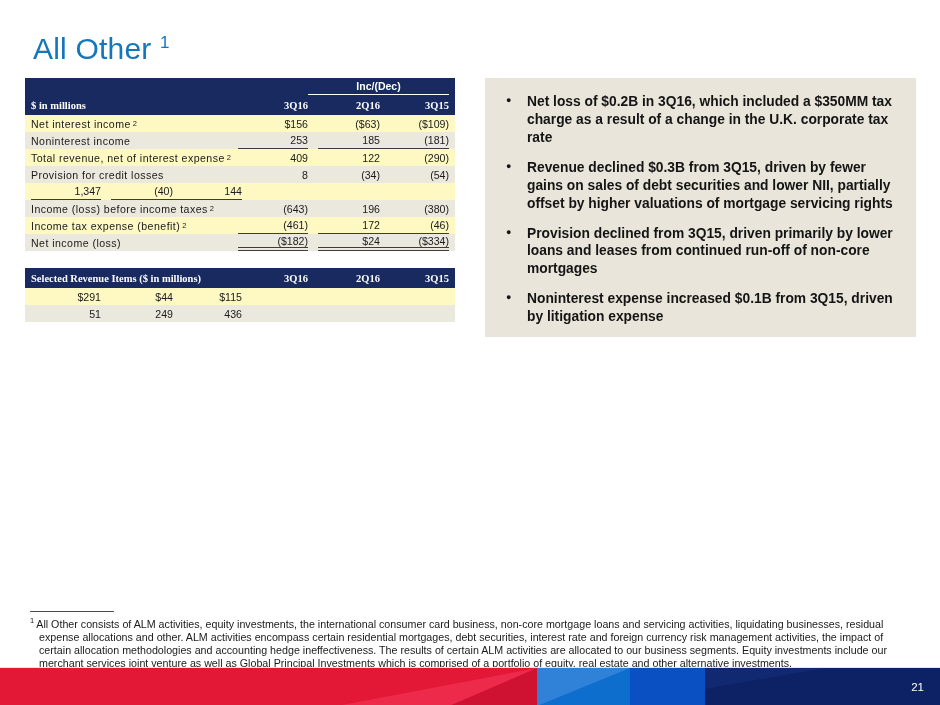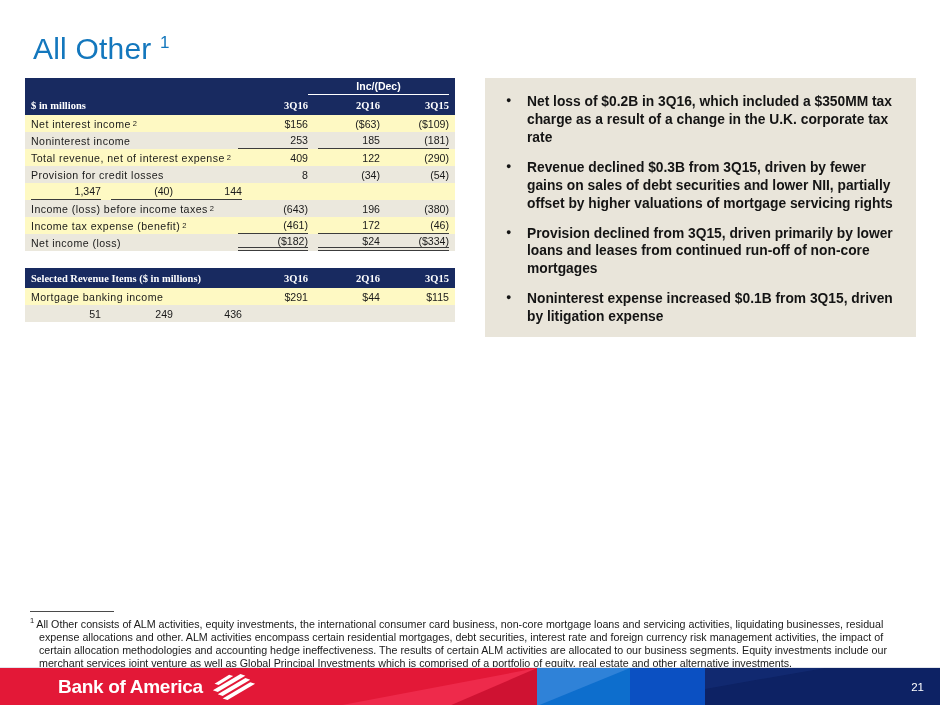--- a/index.html
+++ b/index.html
@@ -214,21 +214,20 @@
   <div class="thead">
     <div class="thead-single">
       <div class="tlabel">Selected Revenue Items ($ in millions)</div>
       <div class="tnum c1">3Q16</div>
       <div class="tnum c2">2Q16</div>
       <div class="tnum c3">3Q15</div>
     </div>
   </div>
   <div class="tbody" id="revenue-body">
       <div class="trow">
-        <div class="tlabel">Mortgage banking income</div>
         <div class="tnum c1">$291</div>
         <div class="tnum c2">$44</div>
         <div class="tnum c3">$115</div>
       </div>
       <div class="trow alt">
         <div class="tnum c1">51</div>
         <div class="tnum c2">249</div>
         <div class="tnum c3">436</div>
       </div>
     </div>
@@ -248,31 +247,20 @@
   <div id="footnote-list">
       <p class="fn"><sup>1 </sup>All Other consists of ALM activities, equity investments, the international consumer card business, non-core mortgage loans and servicing activities, liquidating businesses, residual expense allocations and other. ALM activities encompass certain residential mortgages, debt securities, interest rate and foreign currency risk management activities, the impact of certain allocation methodologies and accounting hedge ineffectiveness. The results of certain ALM activities are allocated to our business segments. Equity investments include our merchant services joint venture as well as Global Principal Investments which is comprised of a portfolio of equity, real estate and other alternative investments.</p>
       <p class="fn"><sup>2 </sup>FTE basis.</p>
     </div>
 </div>
 
 <div class="footer">
   <div class="fseg f-red">
     <div class="shade1"></div>
     <div class="shade2"></div>
-    <div class="logo">
-      <span class="logo-text">Bank of America</span>
-      <svg class="flag-icon" viewBox="0 0 52 32" xmlns="http://www.w3.org/2000/svg">
-        <g fill="#ffffff">
-          <path d="M2 12 L20 1 L25 2.5 L7 13.5 Z"></path>
-          <path d="M0 20 L34 0 L40 2 L6 22 Z"></path>
-          <path d="M6 25 L40 5 L46 7 L12 27 Z"></path>
-          <path d="M12 30 L46 10 L52 12 L18 32 Z"></path>
-        </g>
-      </svg>
-    </div>
   </div>
   <div class="fseg f-blue1">
     <div class="shade1"></div>
   </div>
   <div class="fseg f-blue2"></div>
   <div class="fseg f-navy">
     <div class="shade1"></div>
     <div class="page-num">21</div>
   </div>
 </div>

